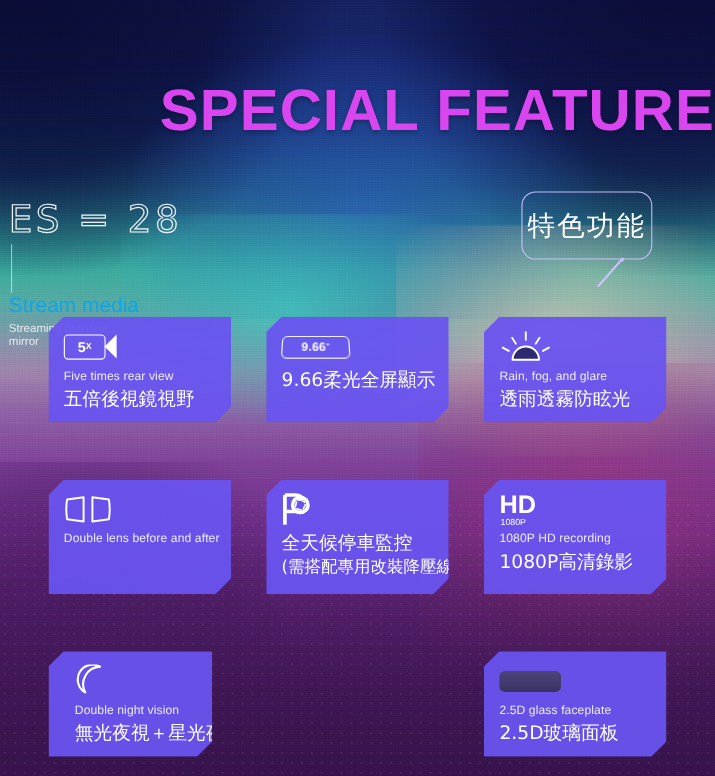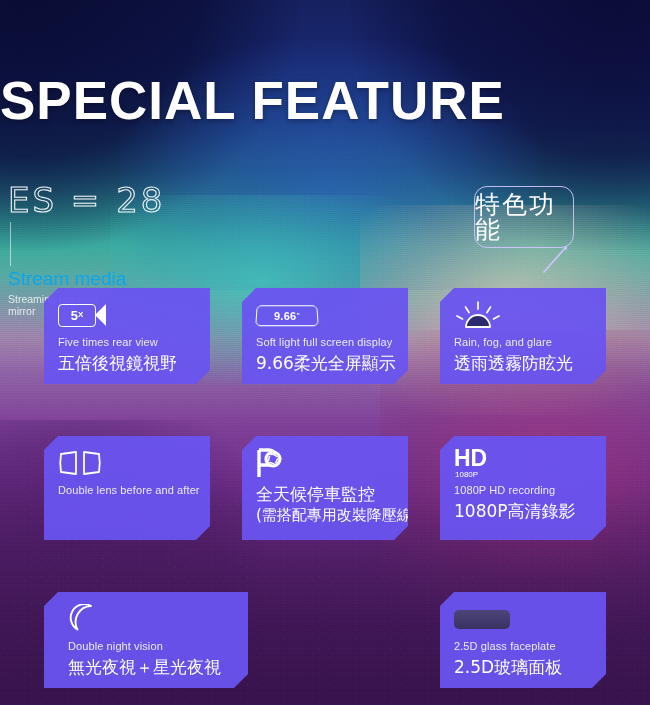--- a/index.html
+++ b/index.html
@@ -116,25 +116,25 @@
     mix-blend-mode: overlay;
   }
 
   
   #content { position: absolute; inset: 0; }
 
   .page-title {
     position: absolute;
     left: 0; right: 0;
     top: 74px;
-    text-align: left;
+    text-align: right;
     font-size: 53px;
     font-weight: bold;
     letter-spacing: 1px;
-    color: #ffffff;
+    color: #d946ef;
     text-shadow: 0 2px 5px rgba(0,0,0,0.30);
     line-height: 1;
     white-space: nowrap;
   }
 
   
   .brand {
     position: absolute;
     left: 8px;
     top: 180px;
@@ -172,22 +172,22 @@
     color: rgba(255,255,255,0.80);
     line-height: 12px;
     margin-top: 3px;
     max-width: 120px;
   }
 
   
   .badge-wrap {
     position: absolute;
     left: 474px;
-    top: 186px;
-    width: 100px;
+    top: 174px;
+    width: 119px;
     height: 62px;
   }
   .badge-box {
     position: absolute; inset: 0;
     border: 1.6px solid rgba(208,198,255,0.92);
     border-radius: 13px;
     display: flex;
     align-items: center;
     justify-content: center;
   }
@@ -231,21 +231,21 @@
        14px 0,
        100% 0,
        100% calc(100% - 14px),
        calc(100% - 14px) 100%,
        0 100%,
        0 14px);
     box-shadow: 0 3px 10px rgba(30,10,70,0.30);
     display: flex;
     flex-direction: column;
   }
-  .card.wide { width: 204px; padding-left: 24px; }
+  .card.wide { width: 149px; padding-left: 24px; }
   .card.tall { min-height: 104px; }
 
   .card-icon {
     height: 30px;
     display: flex;
     align-items: center;
     margin-bottom: 6px;
   }
   .card-en {
     font-size: 11px;
@@ -388,21 +388,20 @@
         <div class="card-zh">五倍後視鏡視野</div>
       </div>
 
       <div class="card">
         <div class="card-icon">
           <div class="icon-screen">
             <span>9.66</span>
               <sup>"</sup>
           </div>
         </div>
-        <div class="card-en">Soft light full screen display</div>
         <div class="card-zh">9.66柔光全屏顯示</div>
       </div>
 
       <div class="card">
         <div class="card-icon">
           <svg width="48" height="28" viewBox="0 0 48 28">
             <path d="M12 26 A12 12 0 0 1 36 26 Z" fill="#2e2a72" stroke="#fff" stroke-width="1.8" stroke-linejoin="round"></path>
             <g stroke="#fff" stroke-width="1.7" stroke-linecap="round">
               <line x1="24" y1="1" x2="24" y2="8"></line>
               <line x1="11.5" y1="6" x2="15" y2="11.5"></line>

